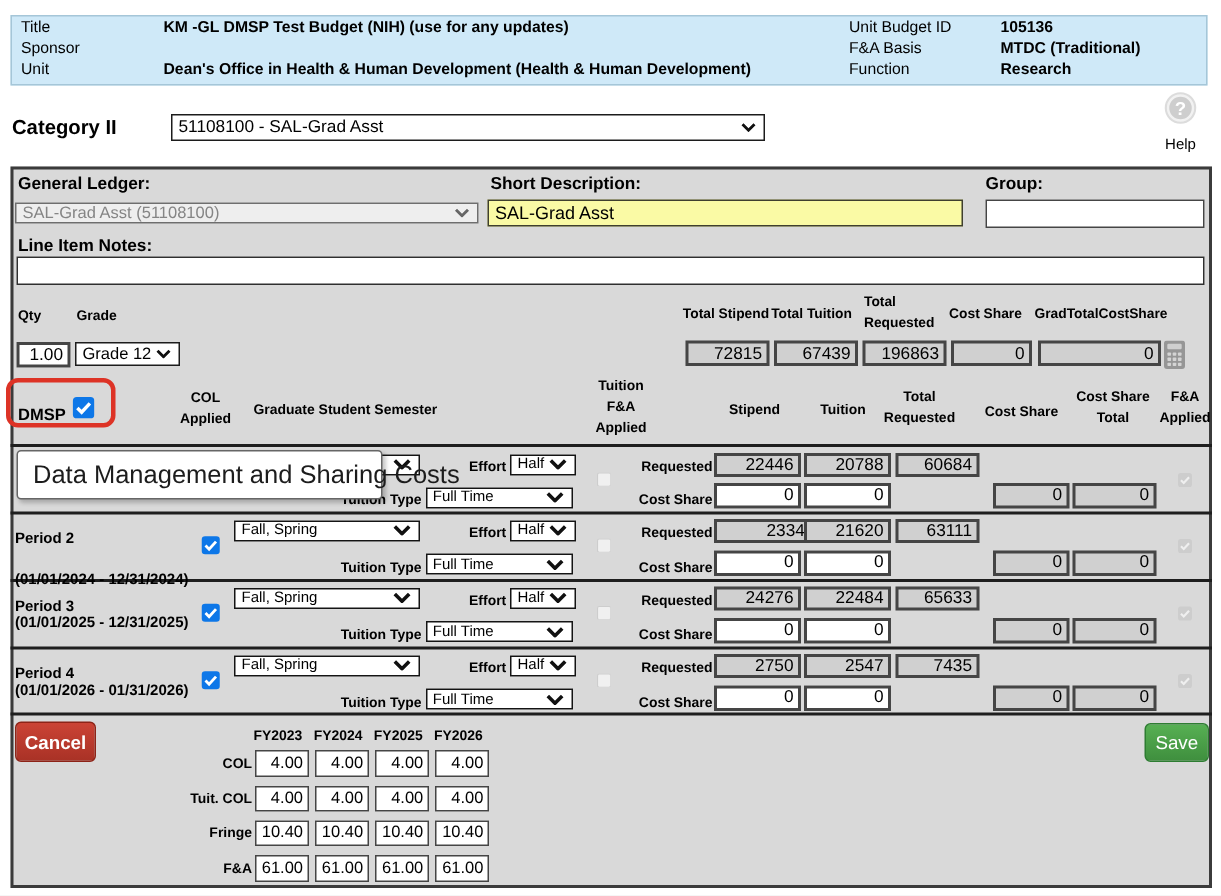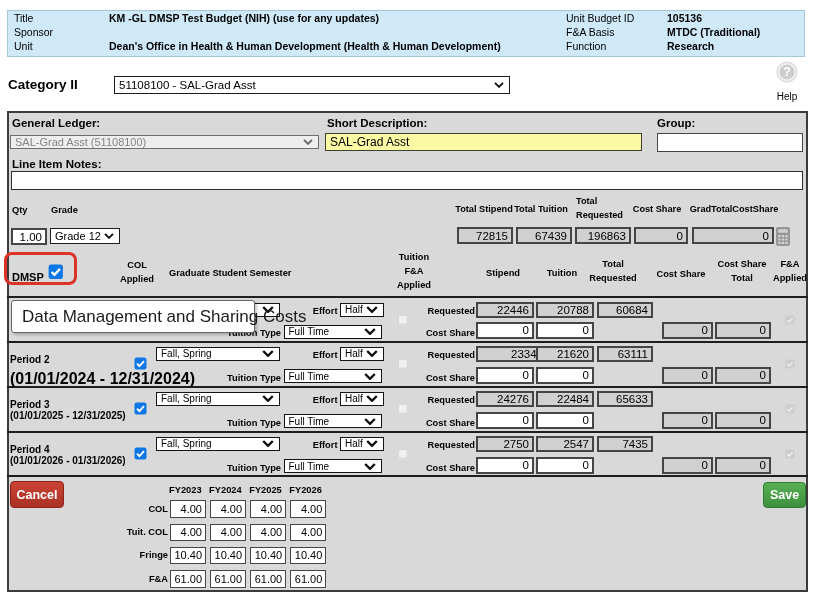--- a/index.html
+++ b/index.html
@@ -132,21 +132,21 @@
 <div class="lb2 rt" style="left:281px;top:328.0px">Tuition Type</div>
 <div class="sel2 flx" style="left:283.5px;top:324.5px;width:98.5px;height:14px">Full Time<svg class="car" width="12" height="7" viewBox="0 0 12 7">
         <path d="M1.2 1 L6 5.8 L10.8 1" stroke="#111" stroke-width="2.4" fill="none"></path>
       </svg></div>
 <div class="lb2 rt" style="left:475px;top:328.0px">Cost Share</div>
 <div class="inp flx" style="left:476px;top:321.5px;width:58px;height:17px;justify-content:flex-end">0</div>
 <div class="inp flx" style="left:536px;top:321.5px;width:58px;height:17px;justify-content:flex-end">0</div>
 <div class="inp dis flx" style="left:662px;top:321.5px;width:51px;height:17px;justify-content:flex-end">0</div>
 <div class="inp dis flx" style="left:715px;top:321.5px;width:56px;height:17px;justify-content:flex-end">0</div>
 <div class="lb2" style="left:10px;top:354px;font-size:10px">Period 2</div>
-<div class="lb2" style="left:10px;top:370px;font-size:16px">(01/01/2024 - 12/31/2024)</div>
+<div class="lb2" style="left:10px;top:381px;font-size:10px">(01/01/2024 - 12/31/2024)</div>
 <svg class="abs" style="left:134px;top:357.0px" width="13" height="13" viewBox="0 0 13 13">
       <rect x="0.5" y="0.5" width="12" height="12" rx="2.2" fill="#0d77e8"></rect>
       <path d="M3 6.7 L5.4 9.1 L10 4.1" stroke="#fff" stroke-width="1.9" fill="none"></path>
     </svg>
 <div class="sel2 flx" style="left:156px;top:346.5px;width:124px;height:14px">Fall, Spring<svg class="car" width="12" height="7" viewBox="0 0 12 7">
         <path d="M1.2 1 L6 5.8 L10.8 1" stroke="#111" stroke-width="2.4" fill="none"></path>
       </svg></div>
 <div class="lb2 rt" style="left:337.5px;top:350.0px">Effort</div>
 <div class="sel2 flx" style="left:340px;top:346.5px;width:44px;height:14px">Half<svg class="car" width="12" height="7" viewBox="0 0 12 7">
         <path d="M1.2 1 L6 5.8 L10.8 1" stroke="#111" stroke-width="2.4" fill="none"></path>
@@ -232,21 +232,21 @@
 <div class="sel2 flx" style="left:283.5px;top:459px;width:98.5px;height:14px">Full Time<svg class="car" width="12" height="7" viewBox="0 0 12 7">
         <path d="M1.2 1 L6 5.8 L10.8 1" stroke="#111" stroke-width="2.4" fill="none"></path>
       </svg></div>
 <div class="lb2 rt" style="left:475px;top:462.5px">Cost Share</div>
 <div class="inp flx" style="left:476px;top:456.5px;width:58px;height:17px;justify-content:flex-end">0</div>
 <div class="inp flx" style="left:536px;top:456.5px;width:58px;height:17px;justify-content:flex-end">0</div>
 <div class="inp dis flx" style="left:662px;top:456.5px;width:51px;height:17px;justify-content:flex-end">0</div>
 <div class="inp dis flx" style="left:715px;top:456.5px;width:56px;height:17px;justify-content:flex-end">0</div>
 <div class="abs flx" style="left:11px;top:300px;width:244px;height:33px;background:#fff;border:1px solid #666;border-radius:3px;font-size:17px;color:#1c1c1c;padding-left:10px;z-index:5;white-space:nowrap;box-shadow:2px 2px 3px rgba(0,0,0,0.22)">Data Management and Sharing Costs</div>
 <div class="abs flx" style="left:10px;top:481px;width:54px;height:27px;border-radius:4px;background:linear-gradient(#cb4335,#a93226);border:1px solid #8d2317;color:#fff;font-size:12.5px;font-weight:bold;justify-content:center">Cancel</div>
-<div class="abs flx" style="left:763px;top:482px;width:43px;height:26px;border-radius:4px;background:linear-gradient(#57b053,#3f8f3e);border:1px solid #2e7d32;color:#fff;font-size:12.5px;font-weight:bold;justify-content:center">Save</div>
+<div class="abs flx" style="left:763px;top:482px;width:43px;height:26px;border-radius:4px;background:linear-gradient(#57b053,#3f8f3e);border:1px solid #2e7d32;color:#fff;font-size:12.5px;font-weight:normal;justify-content:center">Save</div>
 <div class="lb2 ctr" style="left:185.3px;top:485px">FY2023</div>
 <div class="lb2 ctr" style="left:225.4px;top:485px">FY2024</div>
 <div class="lb2 ctr" style="left:265.5px;top:485px">FY2025</div>
 <div class="lb2 ctr" style="left:305.6px;top:485px">FY2026</div>
 <div class="lb2 rt" style="left:168px;top:503.5px">COL</div>
 <div class="inp flx" style="left:170.0px;top:500px;width:36px;height:17.5px;border-width:1.6px;justify-content:flex-end;font-size:11px">4.00</div>
 <div class="inp flx" style="left:210.1px;top:500px;width:36px;height:17.5px;border-width:1.6px;justify-content:flex-end;font-size:11px">4.00</div>
 <div class="inp flx" style="left:250.2px;top:500px;width:36px;height:17.5px;border-width:1.6px;justify-content:flex-end;font-size:11px">4.00</div>
 <div class="inp flx" style="left:290.3px;top:500px;width:36px;height:17.5px;border-width:1.6px;justify-content:flex-end;font-size:11px">4.00</div>
 <div class="lb2 rt" style="left:168px;top:527.0px">Tuit. COL</div>

